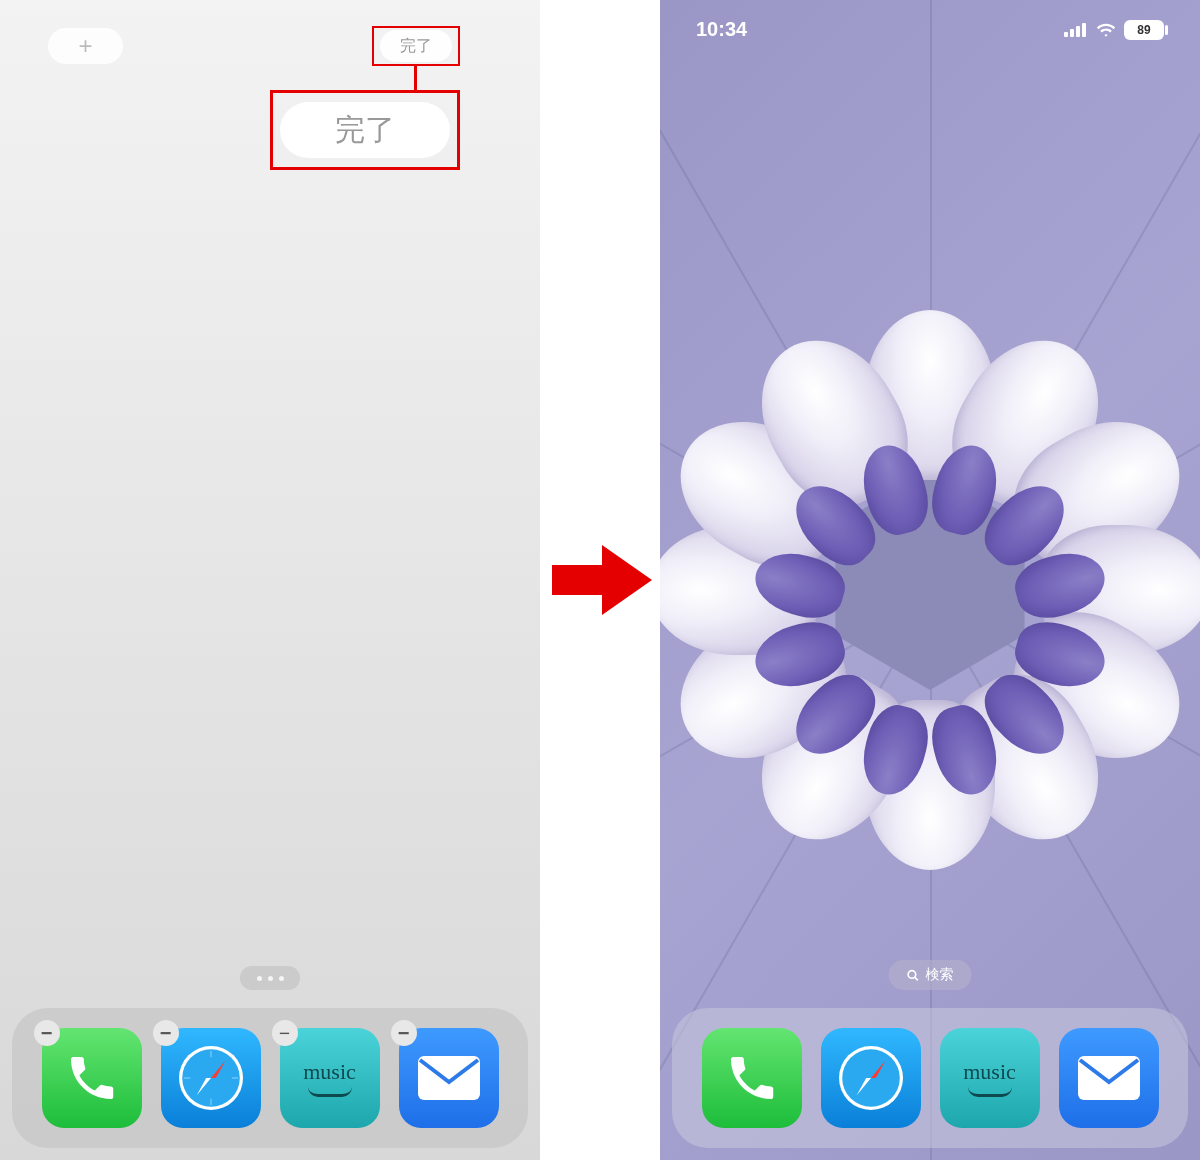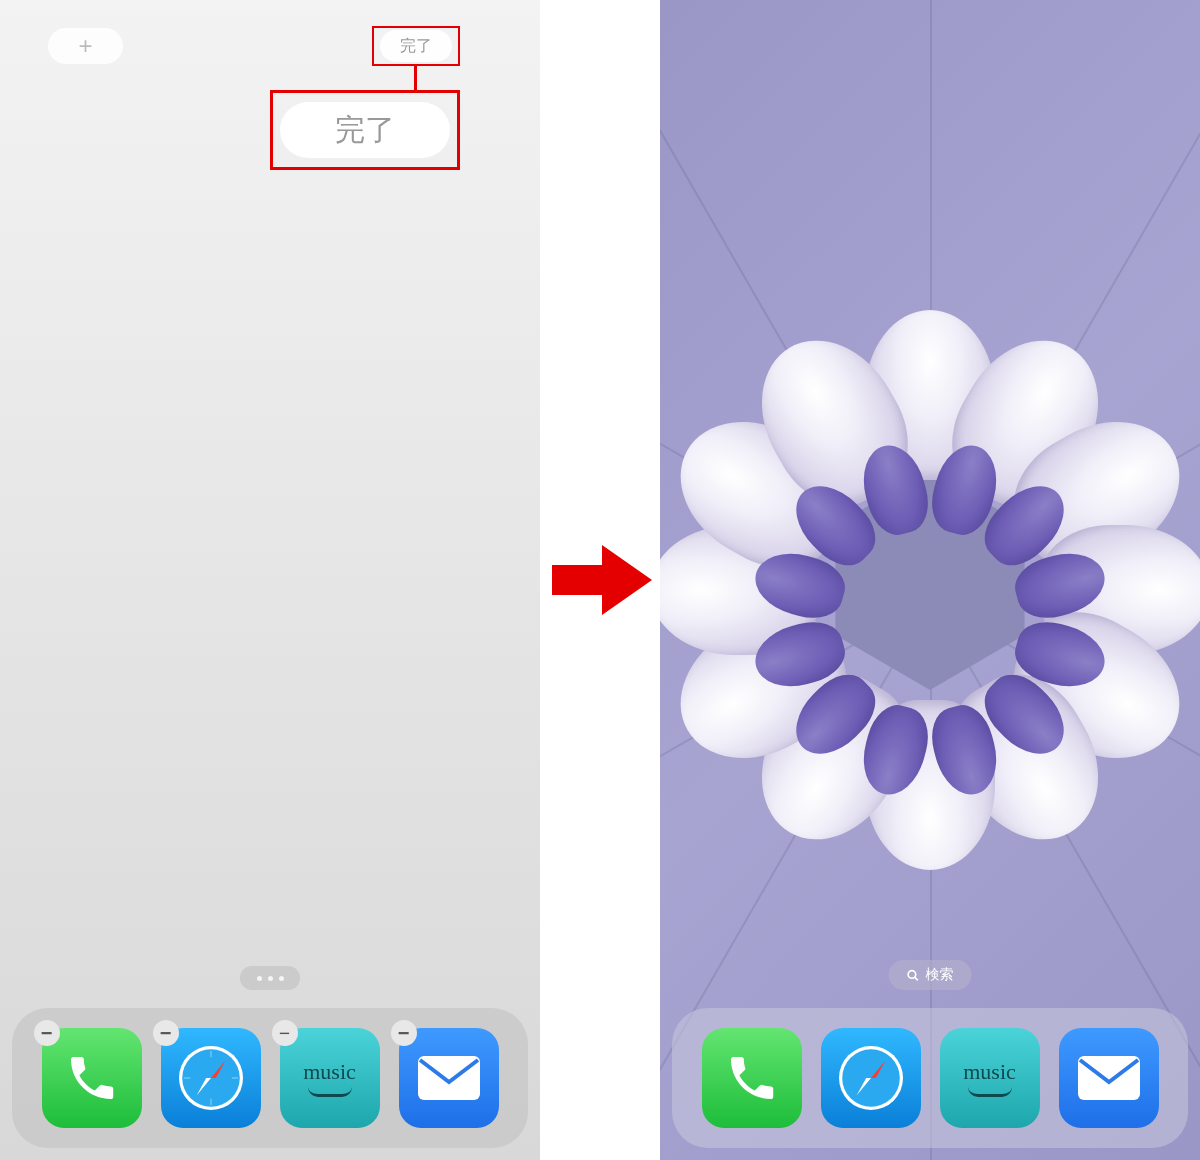--- a/index.html
+++ b/index.html
@@ -238,20 +238,39 @@
       <div class="petal inner" style="transform:translateX(-50%) rotate(165deg)"></div>
       <div class="petal inner" style="transform:translateX(-50%) rotate(195deg)"></div>
       <div class="petal inner" style="transform:translateX(-50%) rotate(225deg)"></div>
       <div class="petal inner" style="transform:translateX(-50%) rotate(255deg)"></div>
       <div class="petal inner" style="transform:translateX(-50%) rotate(285deg)"></div>
       <div class="petal inner" style="transform:translateX(-50%) rotate(315deg)"></div>
       <div class="petal inner" style="transform:translateX(-50%) rotate(345deg)"></div>
     </div>
   </div>
 
+  <div class="status-bar">
+    <span>10:34</span>
+    <div class="status-right">
+      <div class="signal">
+          <i></i>
+          <i></i>
+          <i></i>
+          <i></i>
+        </div>
+      <div class="wifi">
+        <svg viewBox="0 0 24 24" fill="#fff">
+            <path d="M12 20l-2-2c1.1-1.1 2.9-1.1 4 0l-2 2zm-5-5l-2-2c3.9-3.9 10.1-3.9 14 0l-2 2c-2.8-2.8-7.2-2.8-10 0zm-4-4l-2-2c6-6 16-6 22 0l-2 2c-5-5-13-5-18 0z"></path>
+          </svg>
+      </div>
+      <div class="battery-box">
+        <span>89</span>
+      </div>
+    </div>
+  </div>
 
   <div class="search-pill">
     <svg width="13" height="13" viewBox="0 0 24 24" fill="none" stroke="#fff" stroke-width="3">
         <circle cx="10" cy="10" r="7"></circle>
         <line x1="21" y1="21" x2="15" y2="15"></line>
       </svg>
     <span>検索</span>
   </div>
 
   <div class="dock">

